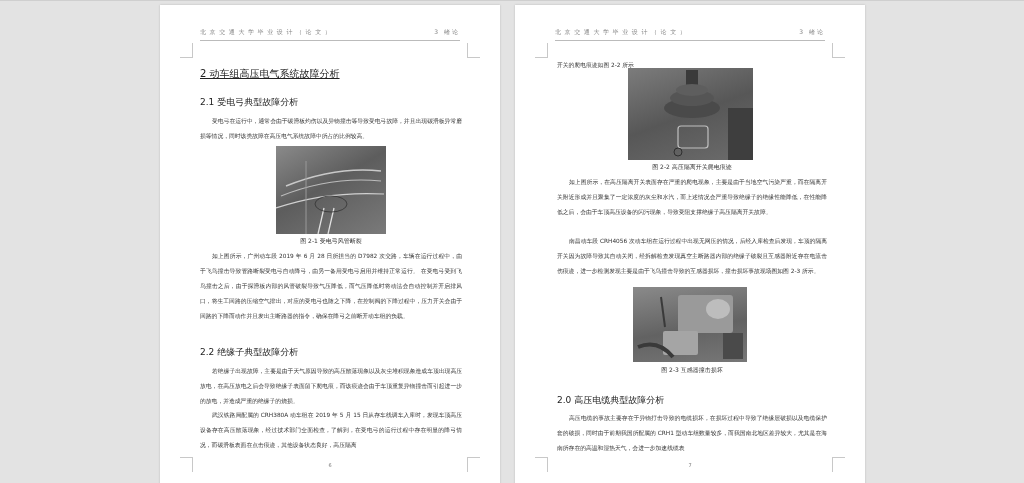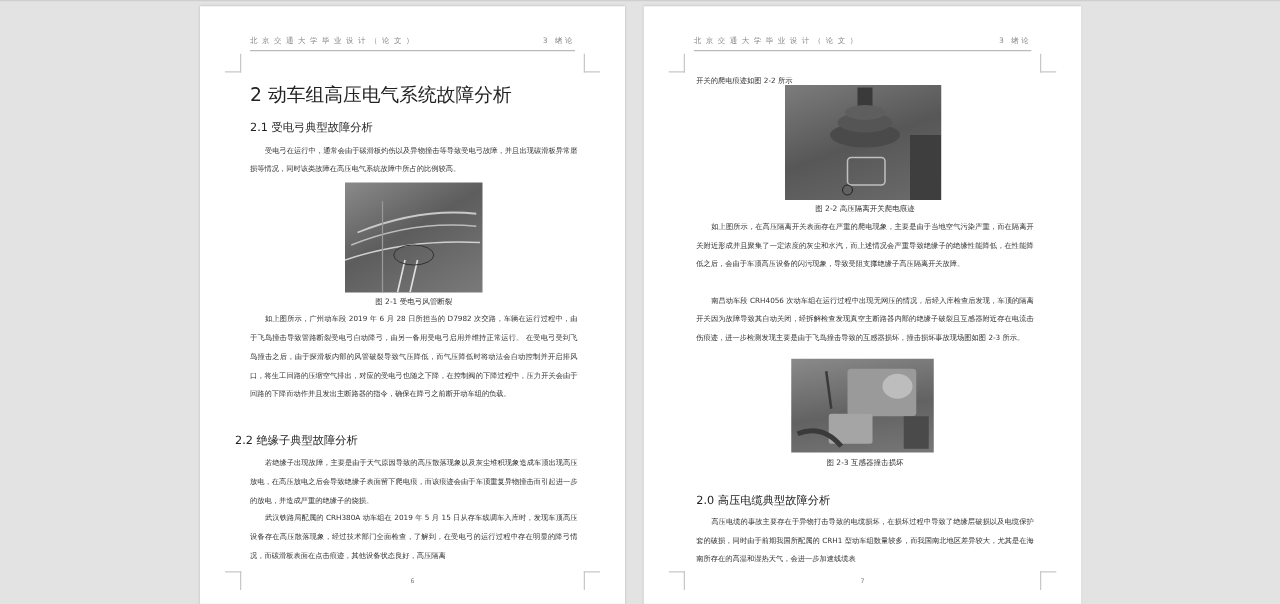--- a/index.html
+++ b/index.html
@@ -8,21 +8,21 @@
   .page{position:absolute;top:5px;background:#fff;height:490px;box-shadow:0 0 2px rgba(0,0,0,0.18);overflow:hidden;}
   #page-left{left:160px;width:340px;}
   #page-right{left:515px;width:350px;}
   .hdr{position:absolute;top:23px;left:40px;right:40px;height:12px;border-bottom:1px solid #bbb;font-size:6px;color:#888;letter-spacing:3.6px;display:flex;justify-content:space-between;}
   .hdr .r{letter-spacing:2px;}
   .crop{position:absolute;width:10px;height:10px;border-color:#c8c8c8;border-style:solid;border-width:0;}
   .crop.tl{left:20px;top:38px;border-right-width:1px;border-bottom-width:1px;width:12px;height:14px;}
   .crop.tr{right:20px;top:38px;border-left-width:1px;border-bottom-width:1px;width:12px;height:14px;}
   .crop.bl{left:20px;top:452px;border-right-width:1px;border-top-width:1px;width:12px;height:14px;}
   .crop.br{right:20px;top:452px;border-left-width:1px;border-top-width:1px;width:12px;height:14px;}
-  .h1{position:absolute;font-size:15px;font-weight:normal;color:#222;white-space:nowrap;}
+  .h1{position:absolute;font-size:10px;font-weight:normal;color:#222;white-space:nowrap;text-decoration:underline;}
   .h2{position:absolute;font-size:9px;color:#222;white-space:nowrap;text-align:right;}
   .p{position:absolute;font-size:5.8px;line-height:15px;color:#333;text-align:justify;}
   .p.indent{text-indent:12px;}
   .fig{position:absolute;background:#6d6d6d;overflow:hidden;}
   .cap{position:absolute;font-size:6px;color:#333;text-align:center;white-space:nowrap;}
   .pnum{position:absolute;top:457px;font-size:5px;color:#777;width:100%;text-align:center;}
 </style>
 </head>
 <body>
 
@@ -48,21 +48,21 @@
       <line x1="30" y1="15" x2="30" y2="88" stroke="#999" stroke-width="1"></line>
       <line x1="48" y1="62" x2="42" y2="88" stroke="#e0e0e0" stroke-width="1.3"></line>
       <line x1="58" y1="62" x2="52" y2="88" stroke="#e0e0e0" stroke-width="1.3"></line>
       <ellipse cx="55" cy="58" rx="16" ry="8" stroke="#333" stroke-width="0.8" fill="none"></ellipse>
     </svg>
   </div>
   <div class="cap" style="left:40px;width:262px;top:232px;">图 2-1  受电弓风管断裂</div>
 
   <div class="p indent" style="left:40px;width:262px;top:244px;">如上图所示，广州动车段 2019 年 6 月 28 日所担当的 D7982 次交路，车辆在运行过程中，由于飞鸟撞击导致管路断裂受电弓自动降弓，由另一备用受电弓启用并维持正常运行。 在受电弓受到飞鸟撞击之后，由于探滑板内部的风管破裂导致气压降低，而气压降低时将动法会自动控制并开启排风口，将生工回路的压缩空气排出，对应的受电弓也随之下降，在控制阀的下降过程中，压力开关会由于回路的下降而动作并且发出主断路器的指令，确保在降弓之前断开动车组的负载。</div>
 
-  <div class="h2" style="left:28px;top:341px;">2.2 绝缘子典型故障分析</div>
+  <div class="h2" style="left:40px;top:341px;">2.2 绝缘子典型故障分析</div>
   <div class="p indent" style="left:40px;width:262px;top:359px;">若绝缘子出现故障，主要是由于天气原因导致的高压散落现象以及灰尘堆积现象造成车顶出现高压放电，在高压放电之后会导致绝缘子表面留下爬电痕，而该痕迹会由于车顶重复异物撞击而引起进一步的放电，并造成严重的绝缘子的烧损。</div>
   <div class="p indent" style="left:40px;width:262px;top:403px;">武汉铁路局配属的 CRH380A 动车组在 2019 年 5 月 15 日从存车线调车入库时，发现车顶高压设备存在高压散落现象，经过技术部门全面检查，了解到，在受电弓的运行过程中存在明显的降弓情况，而碳滑板表面在点击痕迹，其他设备状态良好，高压隔离</div>
 
   <div class="crop bl"></div>
   <div class="crop br"></div>
   <div class="pnum">6</div>
 </div>
 
 <div class="page" id="page-right">
   <div class="hdr">

